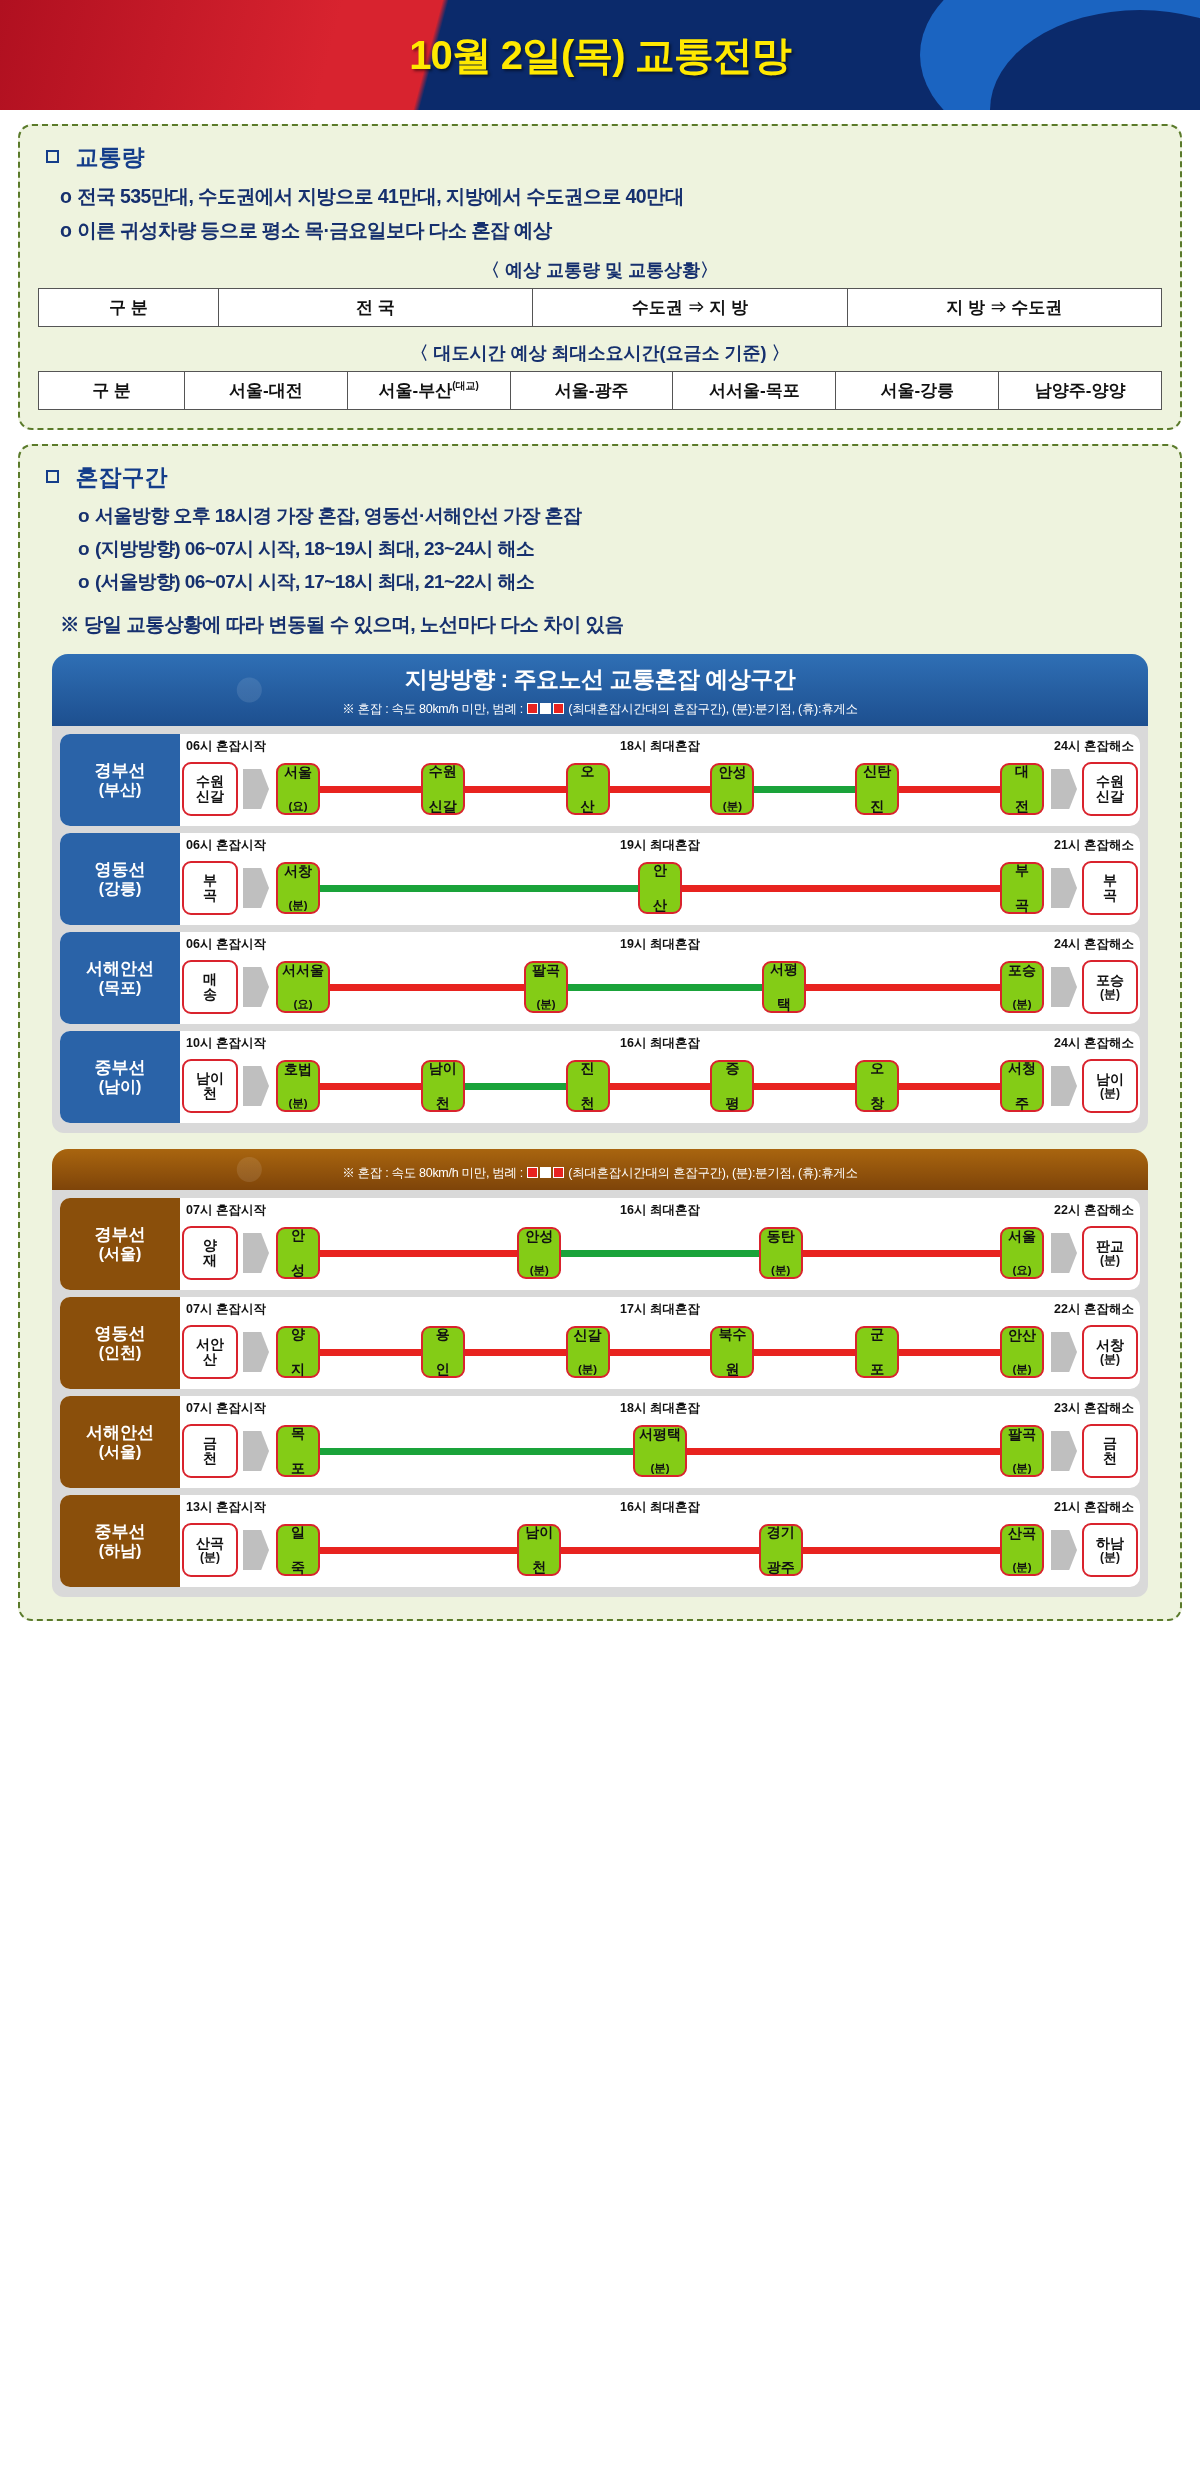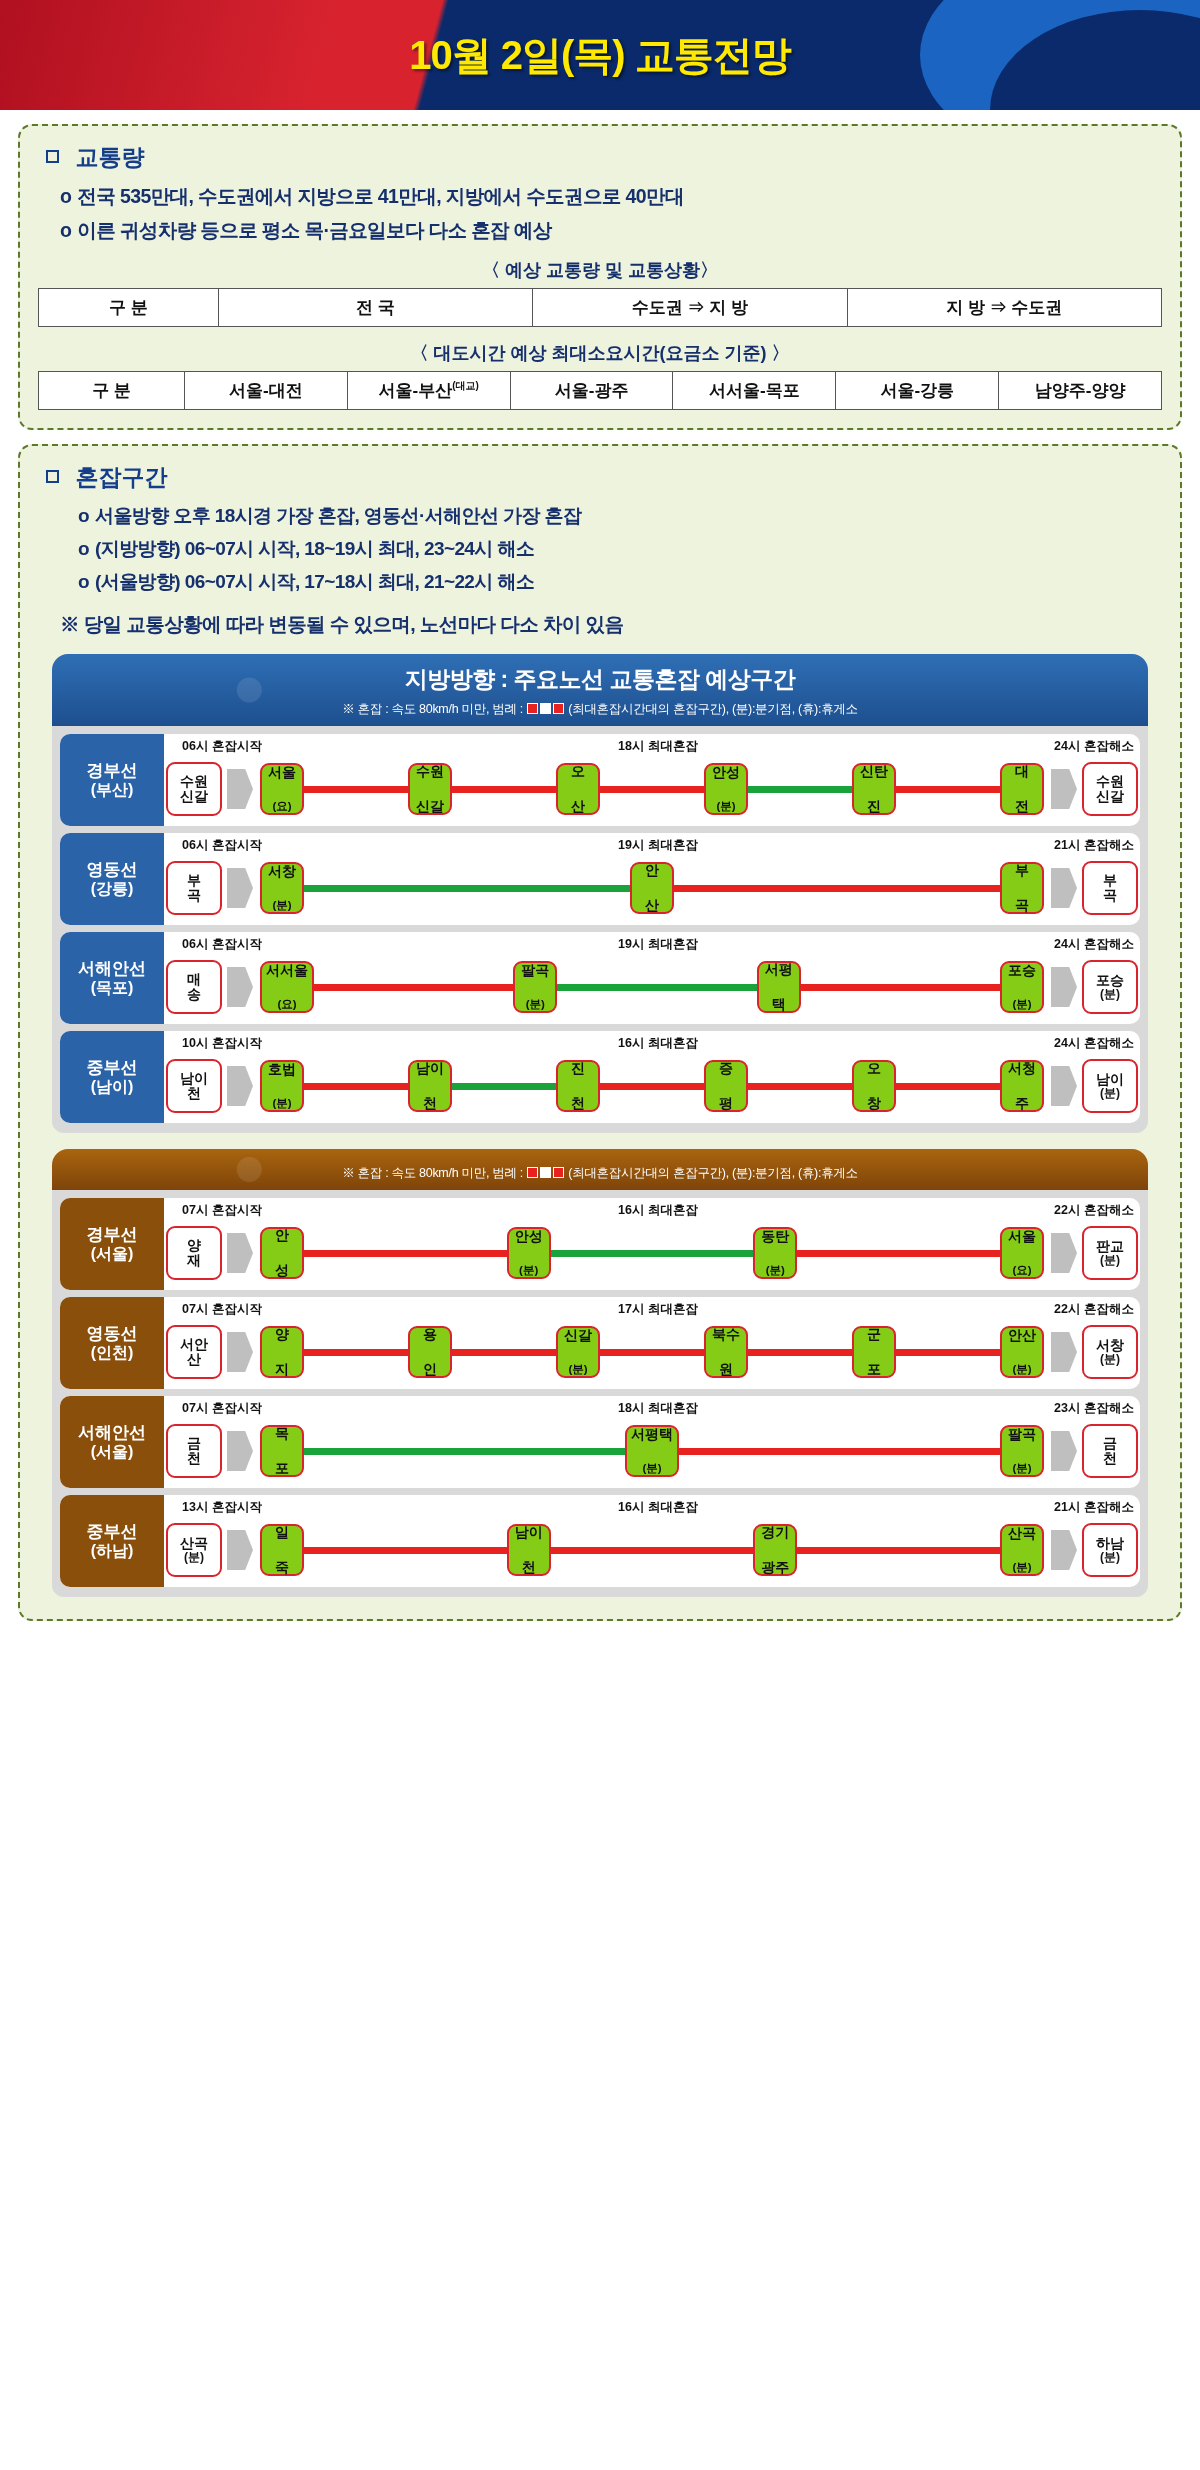--- a/index.html
+++ b/index.html
@@ -125,32 +125,32 @@
     display:flex; align-items:stretch;
     background:#fff;
     border-radius:10px;
     margin-bottom:7px;
     overflow:hidden;
     height:92px;
   }
   .routerow:last-child { margin-bottom:0; }
 
   .rname {
-    width:104px; flex:none;
+    width:120px; flex:none;
     display:flex; flex-direction:column; justify-content:center; align-items:center;
     color:#fff; font-weight:bold; line-height:1.15; text-align:center;
   }
   .rname.blue { background:#2a63a8; }
   .rname.brown { background:#8a4f0b; }
   .rname .l1 { font-size:17px; }
   .rname .l2 { font-size:16px; }
 
   .rmain { flex:1; position:relative; }
 
-  .rlabels { position:absolute; top:4px; left:12px; right:0; height:18px; }
+  .rlabels { position:absolute; top:4px; left:0; right:0; height:18px; }
   .rlabels span {
     position:absolute; font-size:12.5px; font-weight:bold; color:#111;
     white-space:nowrap;
   }
   .lb-start { left:6px; }
   .lb-peak  { left:50%; transform:translateX(-50%); }
   .lb-end   { right:6px; }
 
   .rtrack {
     position:absolute; left:0; right:0; top:22px; bottom:4px;

